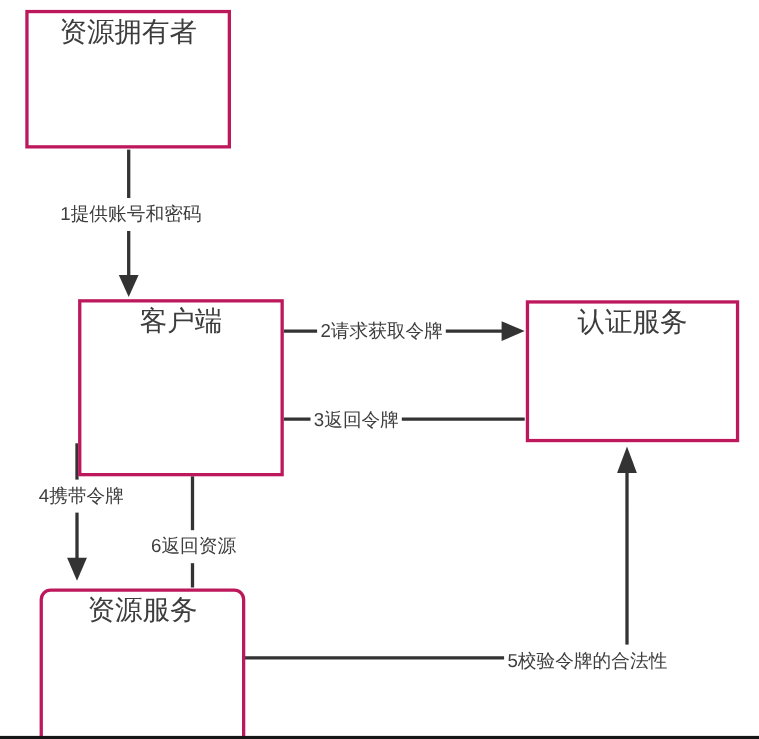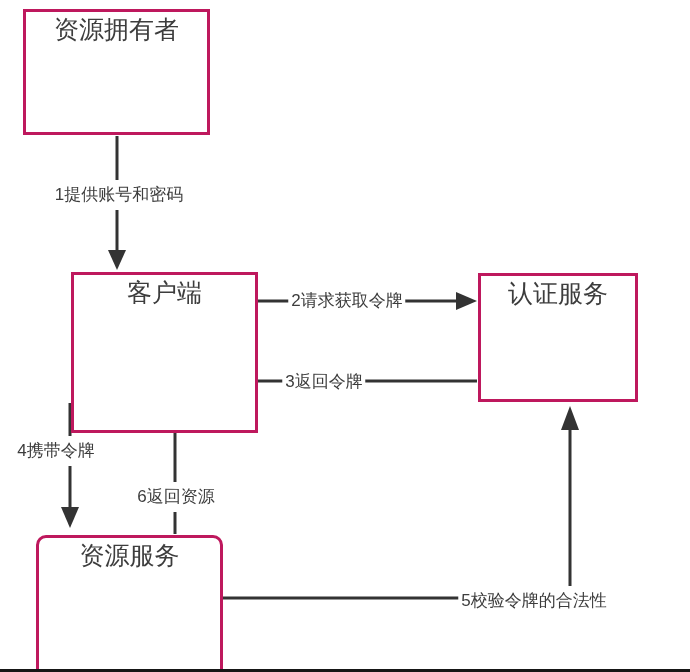--- a/index.html
+++ b/index.html
@@ -18,36 +18,36 @@
     border:3px solid #be185d;
     background:#fff;
     display:flex;flex-direction:column;
     align-items:center;
     text-align:center;
     font-size:25px;line-height:34px;
     z-index:2;
   }
   .node-owner{left:23px;top:9px;width:187px;height:126px;}
   .node-client{left:23px;top:272px;width:187px;height:161px;margin-left:48px;}
-  .node-auth{left:478px;top:273px;width:160px;height:129px;}
+  .node-auth{left:478px;top:273px;width:194px;height:129px;}
   .node-resource{left:36px;top:535px;width:187px;height:149px;border-radius:10px;}
   .edge-label{
     position:absolute;
     transform:translate(-50%,-50%);
     background:#fff;
     padding:1px 3px;
     font-size:17px;line-height:28px;
     white-space:nowrap;
     text-align:center;
     z-index:3;
   }
   .lbl-1{left:119px;top:195px;}
   .lbl-2{left:347px;top:301px;}
   .lbl-3{left:324px;top:382px;}
-  .lbl-4{left:56px;top:451px;}
+  .lbl-4{left:74px;top:451px;}
   .lbl-5{left:490px;top:601px;margin-left:44px;}
   .lbl-6{left:176px;top:497px;text-align:right;}
   .bottom-rule{
     position:absolute;left:0;top:669px;width:690px;height:3px;
     background:#161616;z-index:4;
   }
 </style>
 </head>
 <body>
 

